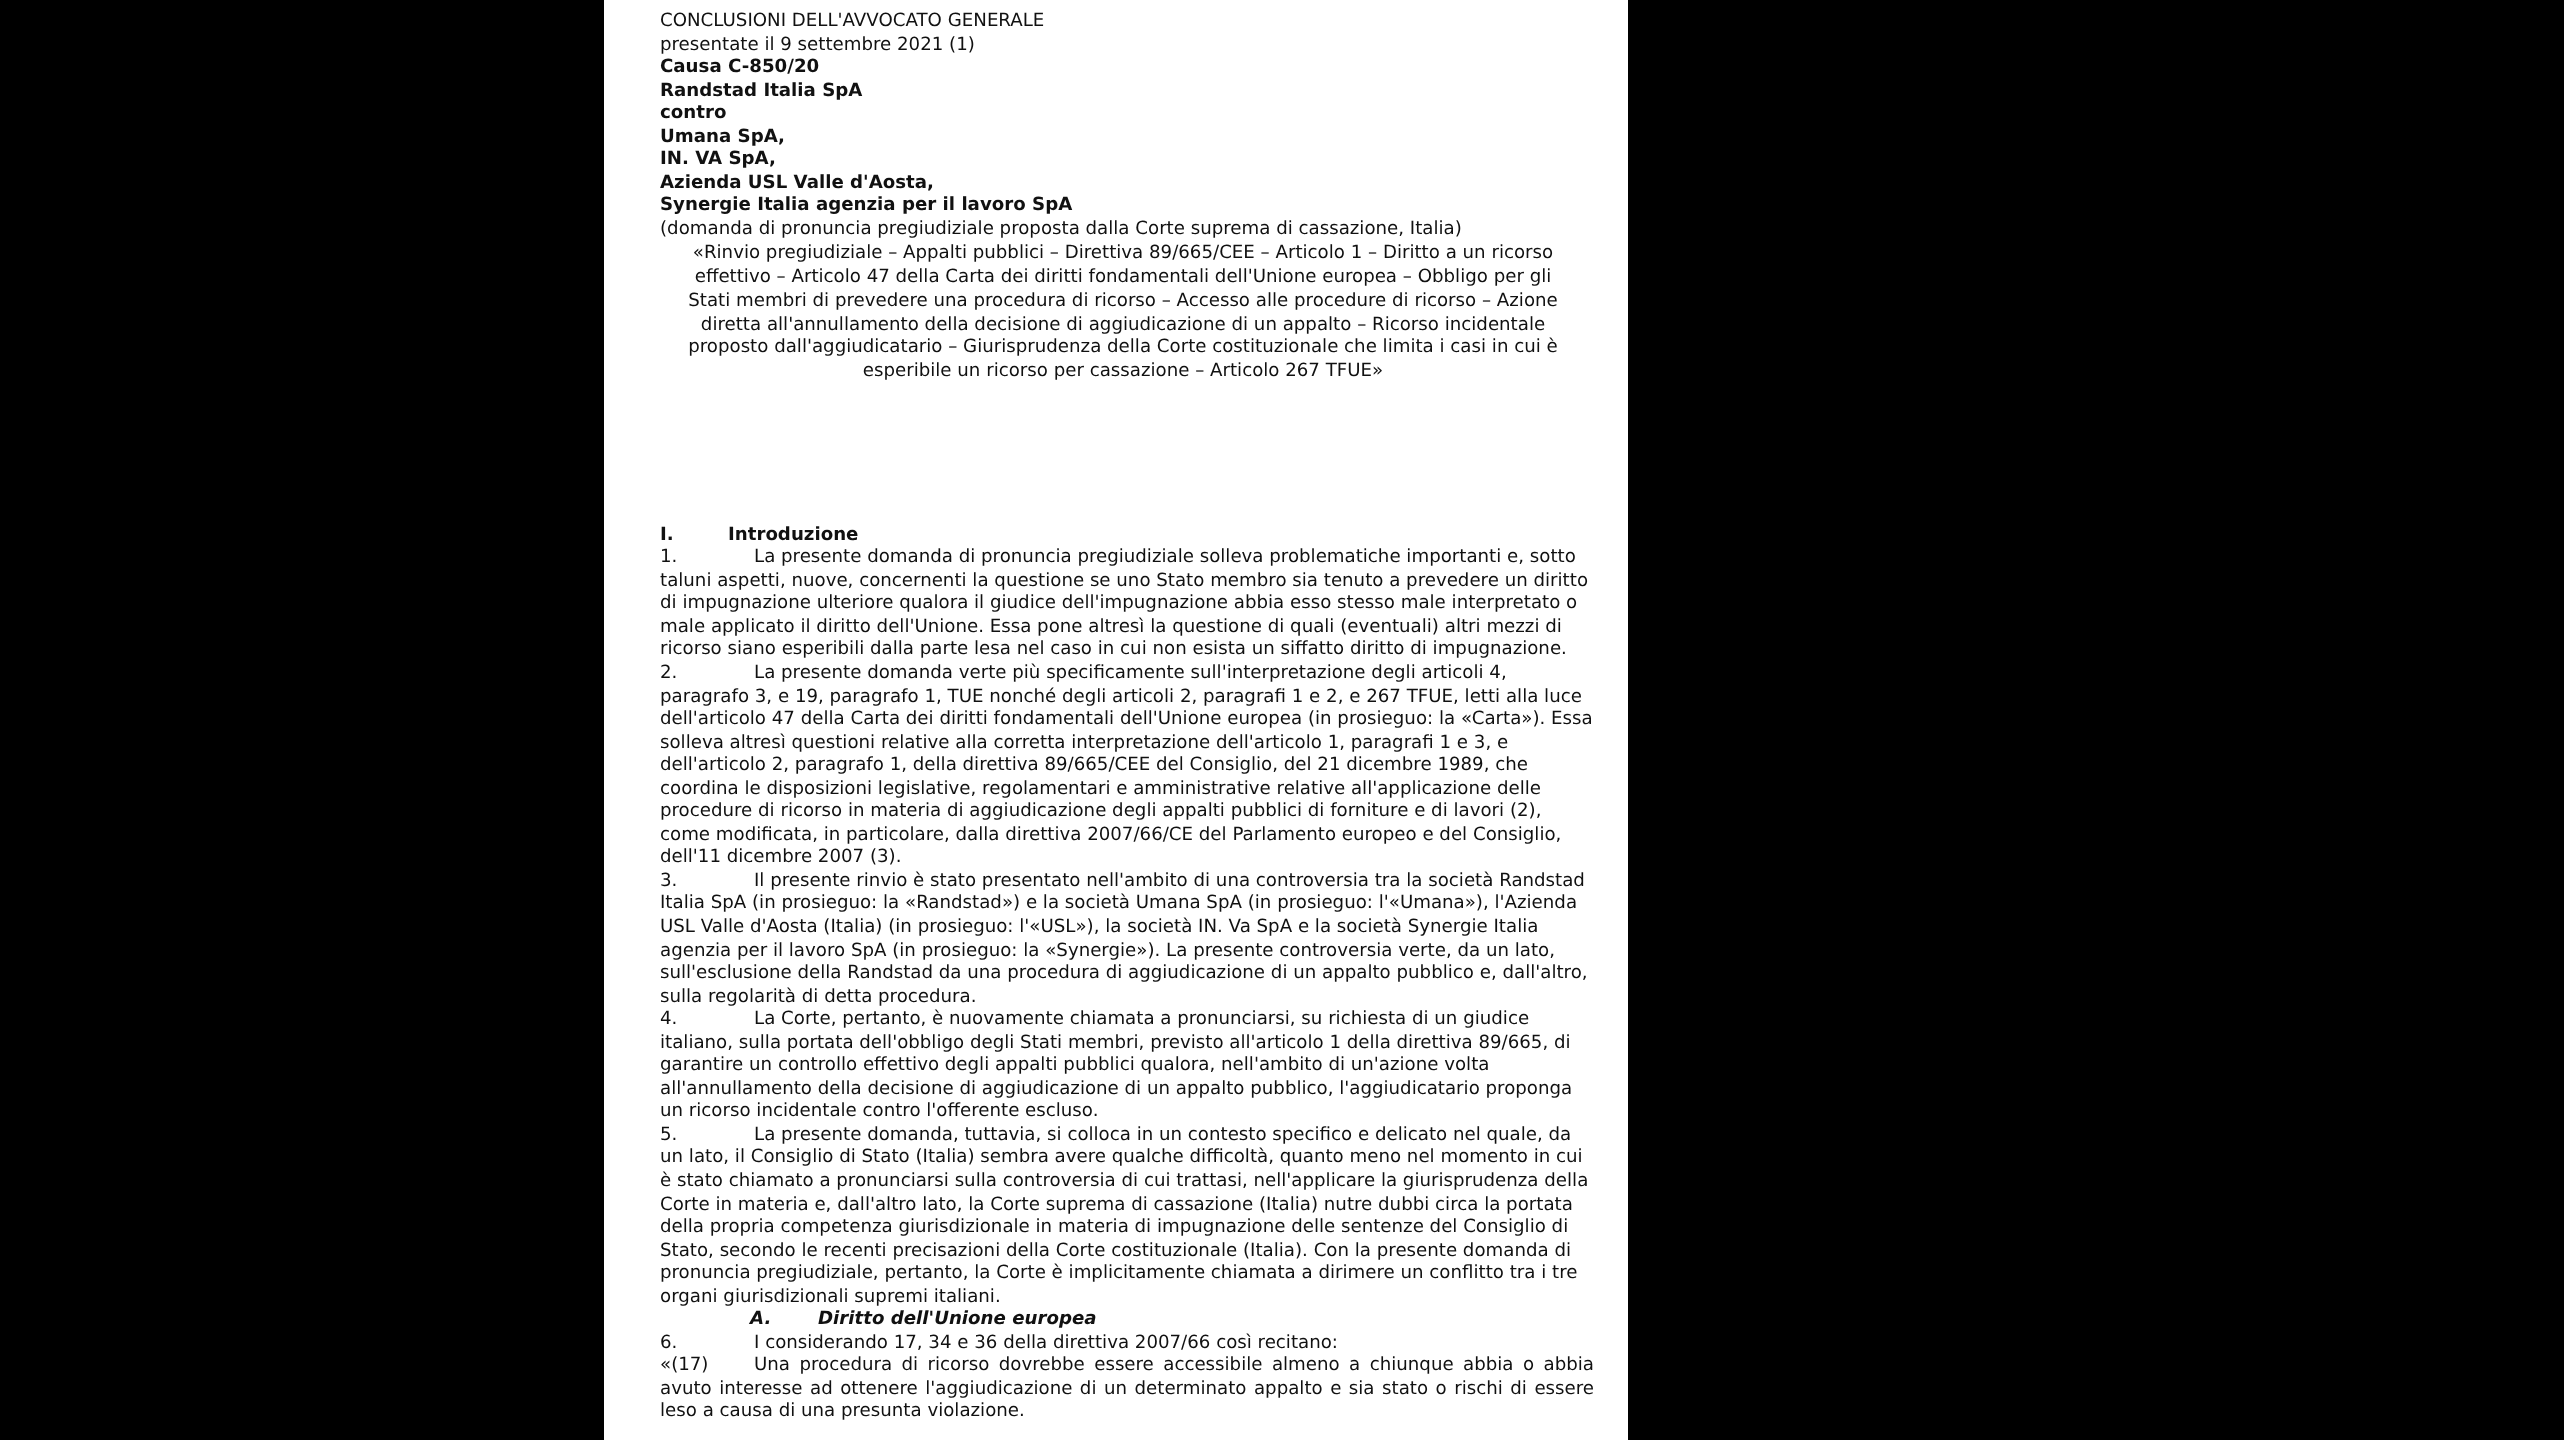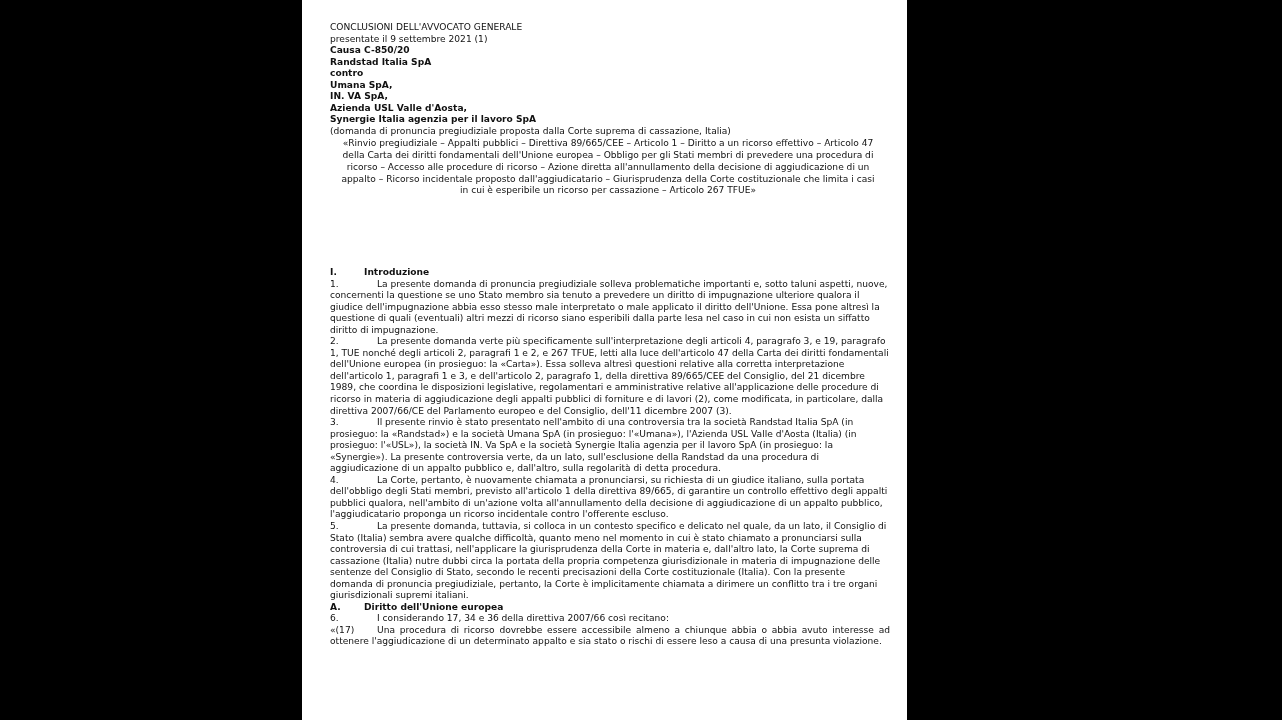--- a/index.html
+++ b/index.html
@@ -17,26 +17,26 @@
     position: relative;
     width: 1282px;
     height: 720px;
     background: #000000;
     overflow: hidden;
   }
   #page {
     position: absolute;
     left: 302px;
     top: 0;
-    width: 605px;
+    width: 512px;
     min-height: 720px;
     background: #ffffff;
     color: #000000;
     box-sizing: border-box;
-    padding: 22px 17px 0 28px;
+    padding: 6px 17px 0 28px;
     overflow: hidden;
   }
   .doc {
     font-size: 9.1px;
     line-height: 11.55px;
     color: #111111;
   }
   .hdr-line {
     white-space: pre-wrap;
   }
@@ -57,21 +57,23 @@
     font-weight: bold;
     margin-top: 11px;
     white-space: pre;
   }
   .sec-head .numtab {
     display: inline-block;
     width: 34px;
   }
   .sub-head {
     font-weight: bold;
+    font-style: italic;
     white-space: pre;
+    margin-left: 45px;
   }
   .sub-head .numtab {
     display: inline-block;
     width: 34px;
   }
   .para {
     text-align: left;
     margin: 0;
     text-indent: 0;
   }

